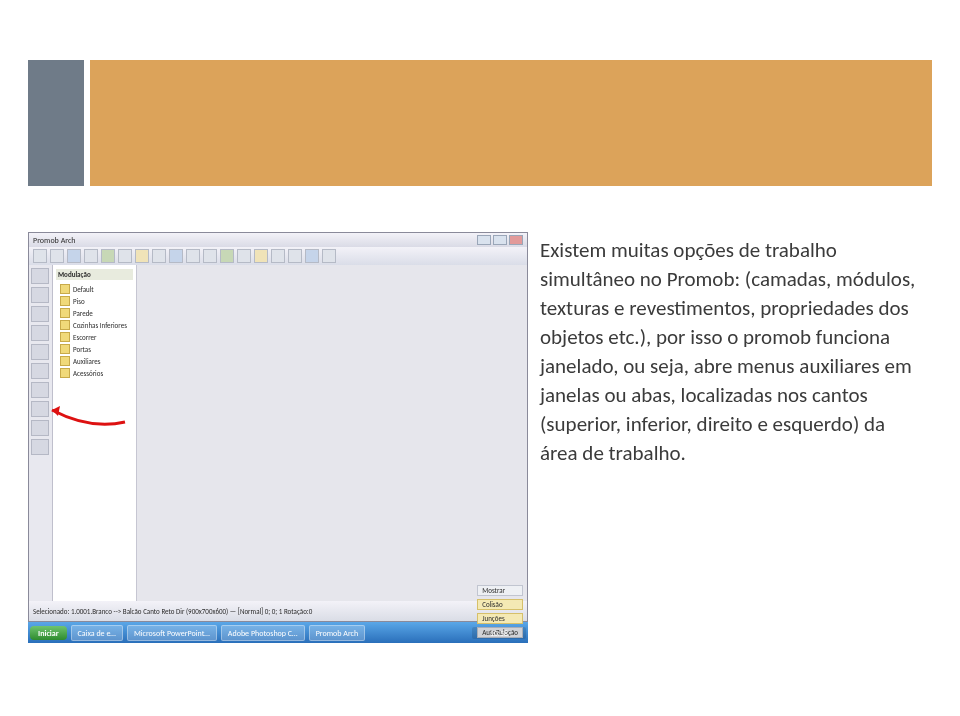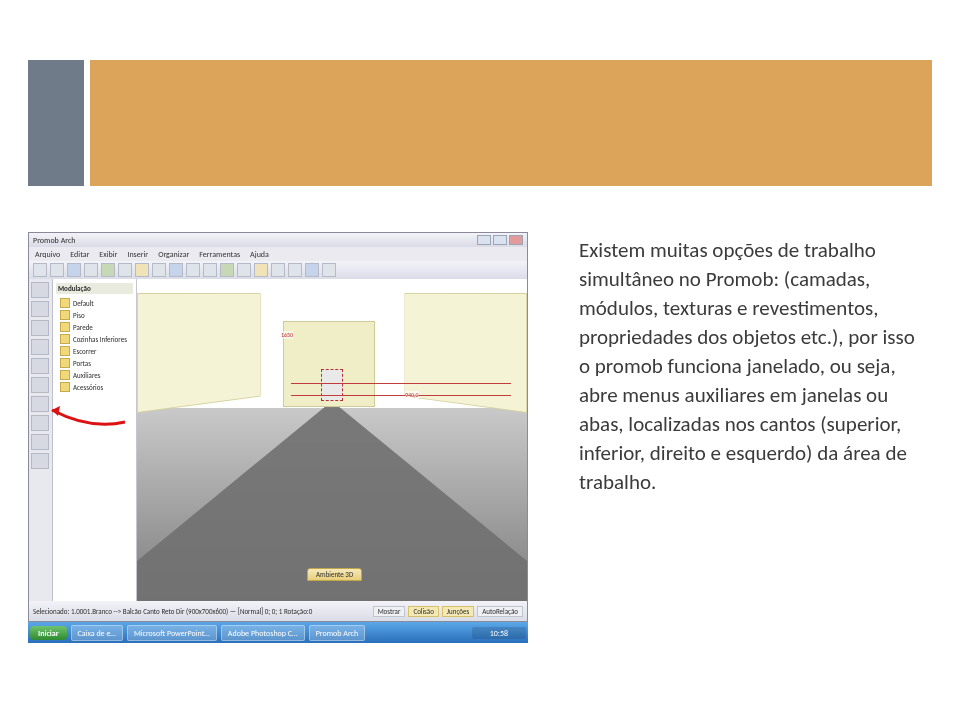--- a/index.html
+++ b/index.html
@@ -166,21 +166,21 @@
   }
   .tabstrip .vtab {
     background:linear-gradient(#f7e9bc,#e8cf7a); border:1px solid #c2a749;
     font-size:7px; padding:1px 8px; border-radius:3px 3px 0 0;
   }
   .statusbar {
     height:20px; background:linear-gradient(#f3f2f8,#dadde6);
     display:flex; align-items:center; justify-content:space-between;
     font-size:7px; padding:0 4px;
   }
-  .statusbar .st-btns { display:flex; gap:3px; }
+  .statusbar .st-btns { display:flex; gap:3px;flex-direction:column; }
   .statusbar .stb {
     background:#eef0f4; border:1px solid #c1c5d0; padding:0 4px;
   }
   .statusbar .stb.y { background:#f4e9b4; border-color:#d6c06a; }
   .taskbar {
     width:500px; height:21px;
     background:linear-gradient(#5aa7e8,#2a6fba);
     display:flex; align-items:center; gap:4px;
     font-size:8px; color:#fff; padding:0 2px;
     margin-top:0;
@@ -193,21 +193,20 @@
   .task-item {
     background:rgba(255,255,255,0.22); border:1px solid rgba(255,255,255,0.35);
     padding:2px 6px; border-radius:2px; max-width:100px; white-space:nowrap; overflow:hidden;
   }
   .tray { margin-left:auto; background:rgba(0,0,0,0.12); padding:1px 18px; border-radius:2px; }
 
   .text-col {
     flex:1;
     padding-top: 4px;
     padding-right: 6px;
-    margin-left: 39px;
   }
   .text-col p {
     font-size: 21px;
     line-height: 1.38;
     color: #3b3b3b;
     font-family: Calibri, Arial, sans-serif;
   }
 </style>
 </head>
 <body>
@@ -223,29 +222,20 @@
 
     <div class="app-window">
       <div class="titlebar">
         <span>Promob Arch</span>
         <div class="titlebar-btns">
           <span></span>
           <span></span>
           <span></span>
         </div>
       </div>
-      <div class="menubar">
-        <span>Arquivo</span>
-        <span>Editar</span>
-        <span>Exibir</span>
-        <span>Inserir</span>
-        <span>Organizar</span>
-        <span>Ferramentas</span>
-        <span>Ajuda</span>
-      </div>
       <div class="toolbar">
         <div class="tb-ico"></div>
         <div class="tb-ico"></div>
         <div class="tb-ico b"></div>
         <div class="tb-ico"></div>
         <div class="tb-ico g"></div>
         <div class="tb-ico"></div>
         <div class="tb-ico y"></div>
         <div class="tb-ico"></div>
         <div class="tb-ico b"></div>
@@ -291,34 +281,20 @@
             </div>
           <div class="tree-item">
               <span>Portas</span>
             </div>
           <div class="tree-item">
               <span>Auxiliares</span>
             </div>
           <div class="tree-item">
               <span>Acessórios</span>
             </div>
-        </div>
-        <div class="viewport">
-          <div class="floor"></div>
-          <div class="wall-left"></div>
-          <div class="wall-right"></div>
-          <div class="wall-back"></div>
-          <div class="gizmo-sel"></div>
-          <div class="red-line"></div>
-          <div class="red-line red-line2"></div>
-          <div class="dim-lbl dim-a">1650</div>
-          <div class="dim-lbl dim-b">940,0</div>
-          <div class="tabstrip">
-            <div class="vtab">Ambiente 3D</div>
-          </div>
         </div>
       </div>
       <div class="statusbar">
         <span>Selecionado: 1.0001.Branco --&gt; Balcão Canto Reto Dir (900x700x600) — [Normal] 0; 0; 1 Rotação:0</span>
         <div class="st-btns">
           <span class="stb">Mostrar</span>
           <span class="stb y">Colisão</span>
           <span class="stb y">Junções</span>
           <span class="stb">AutoRelação</span>
         </div>

